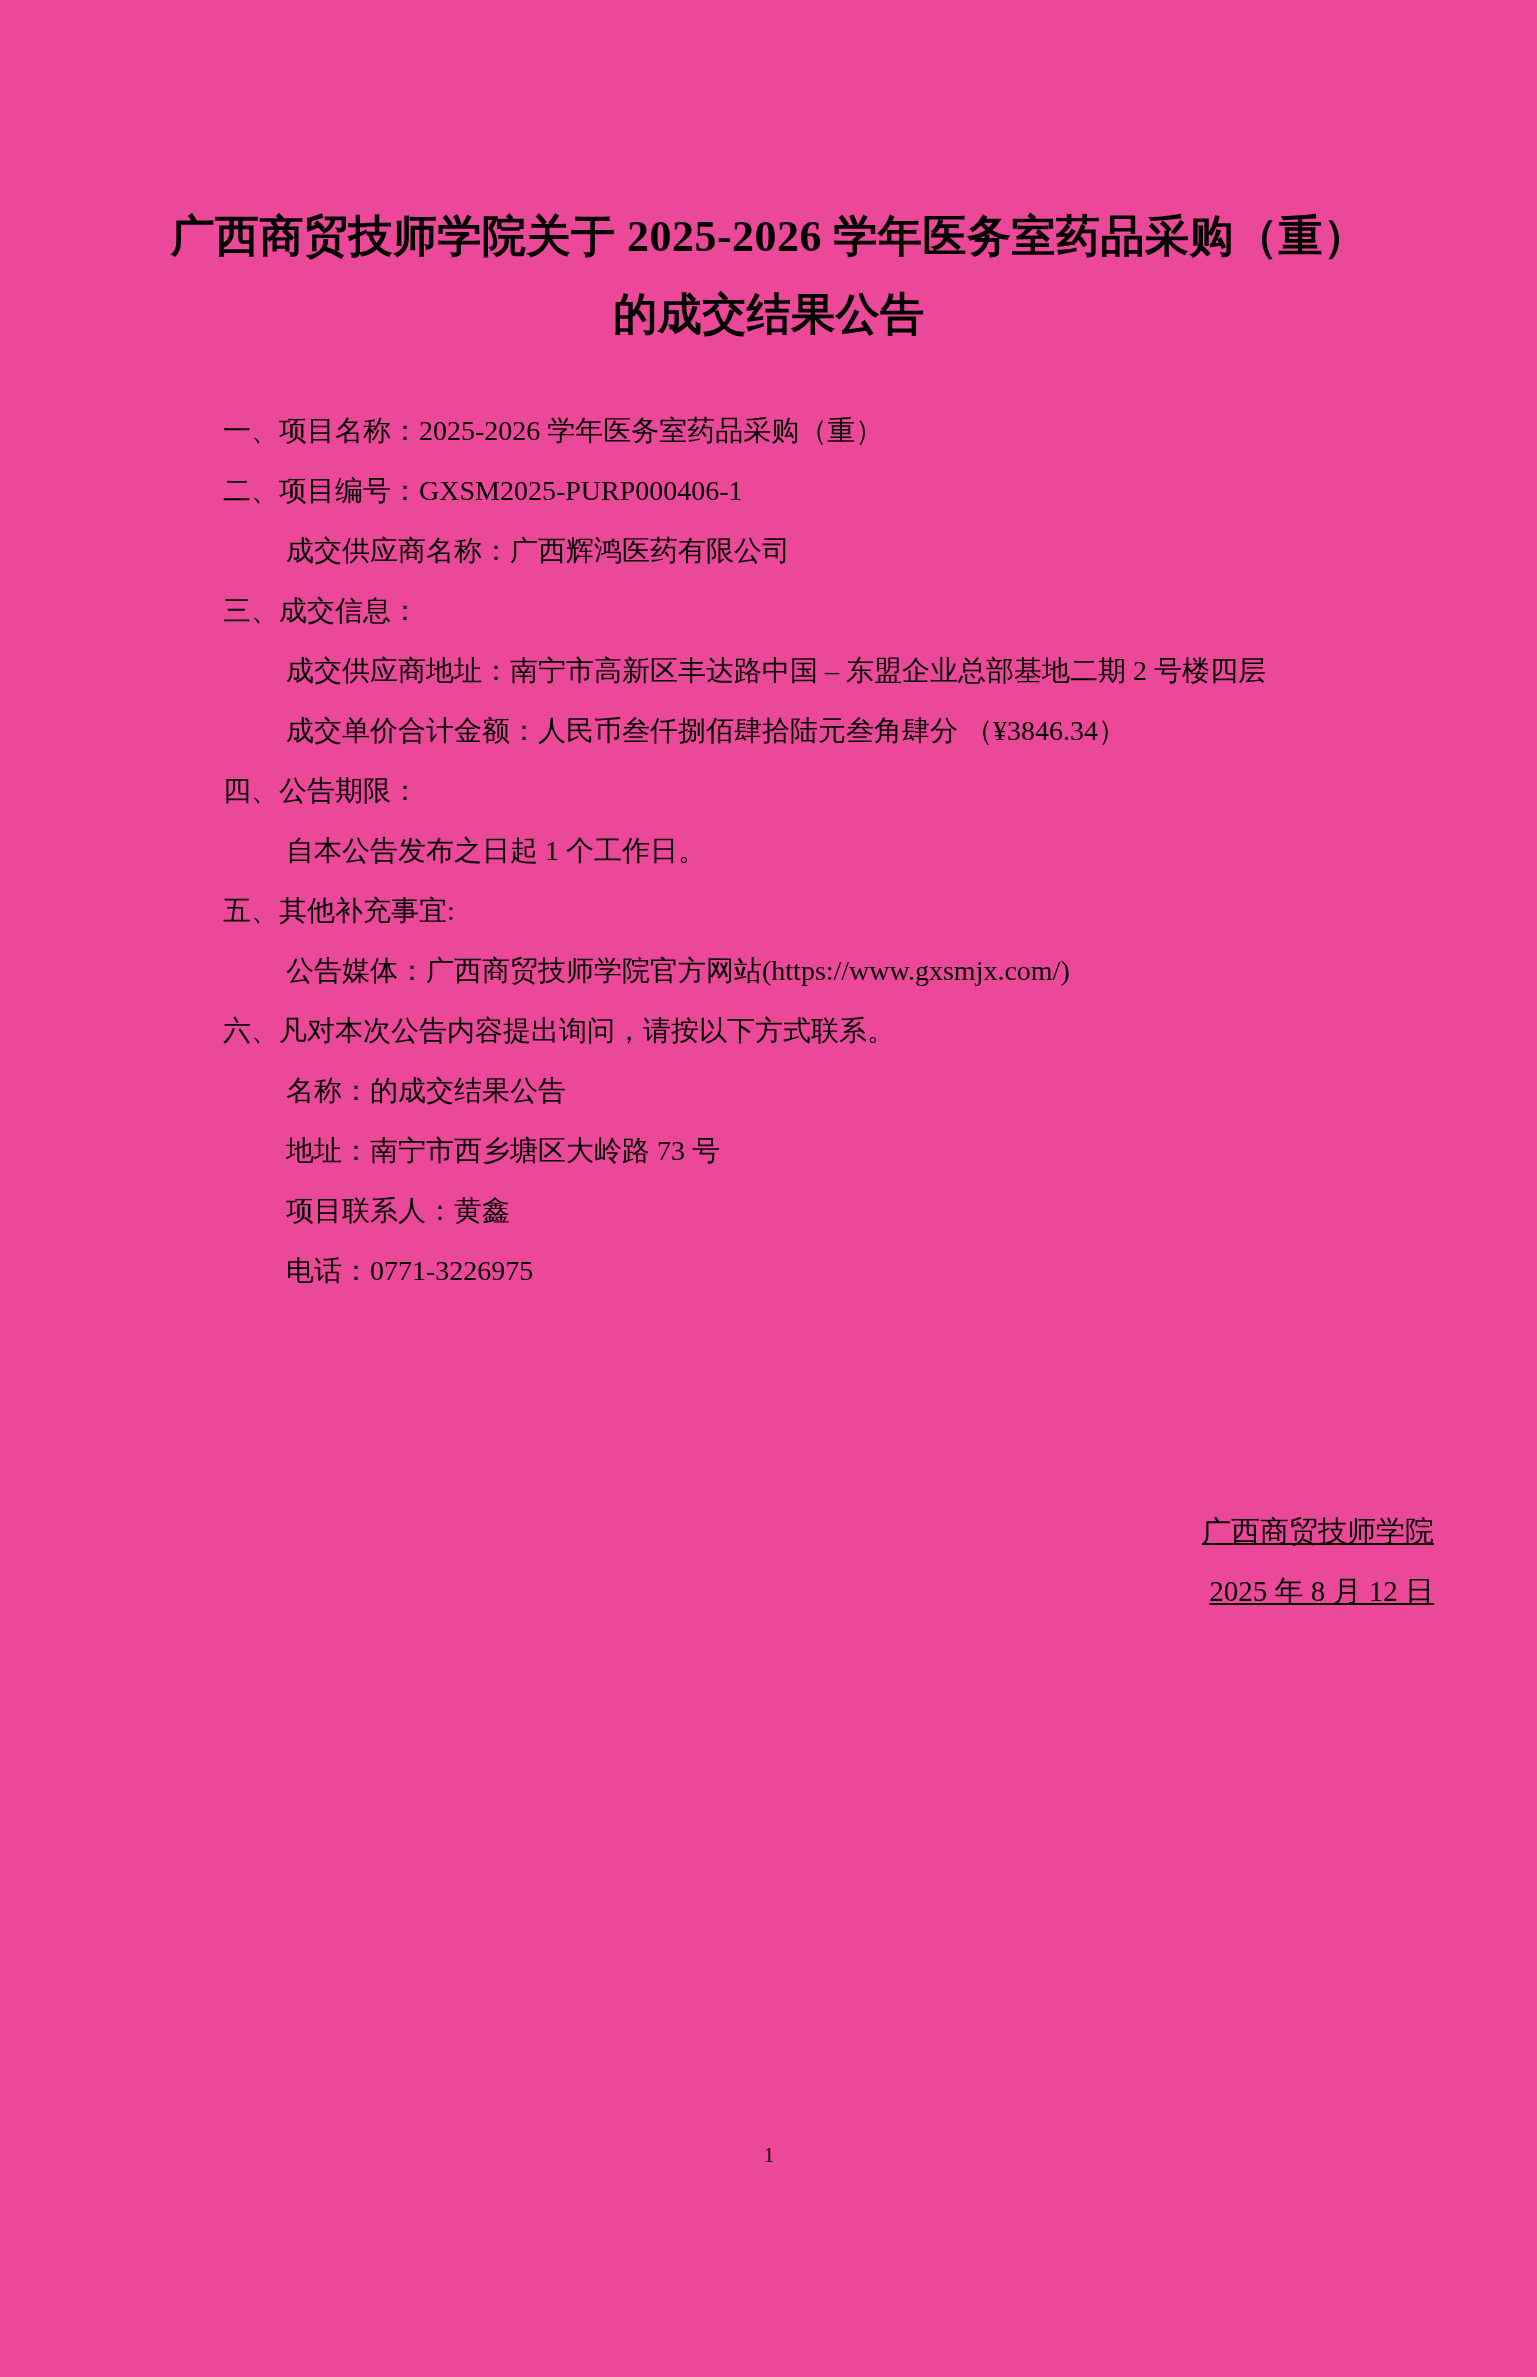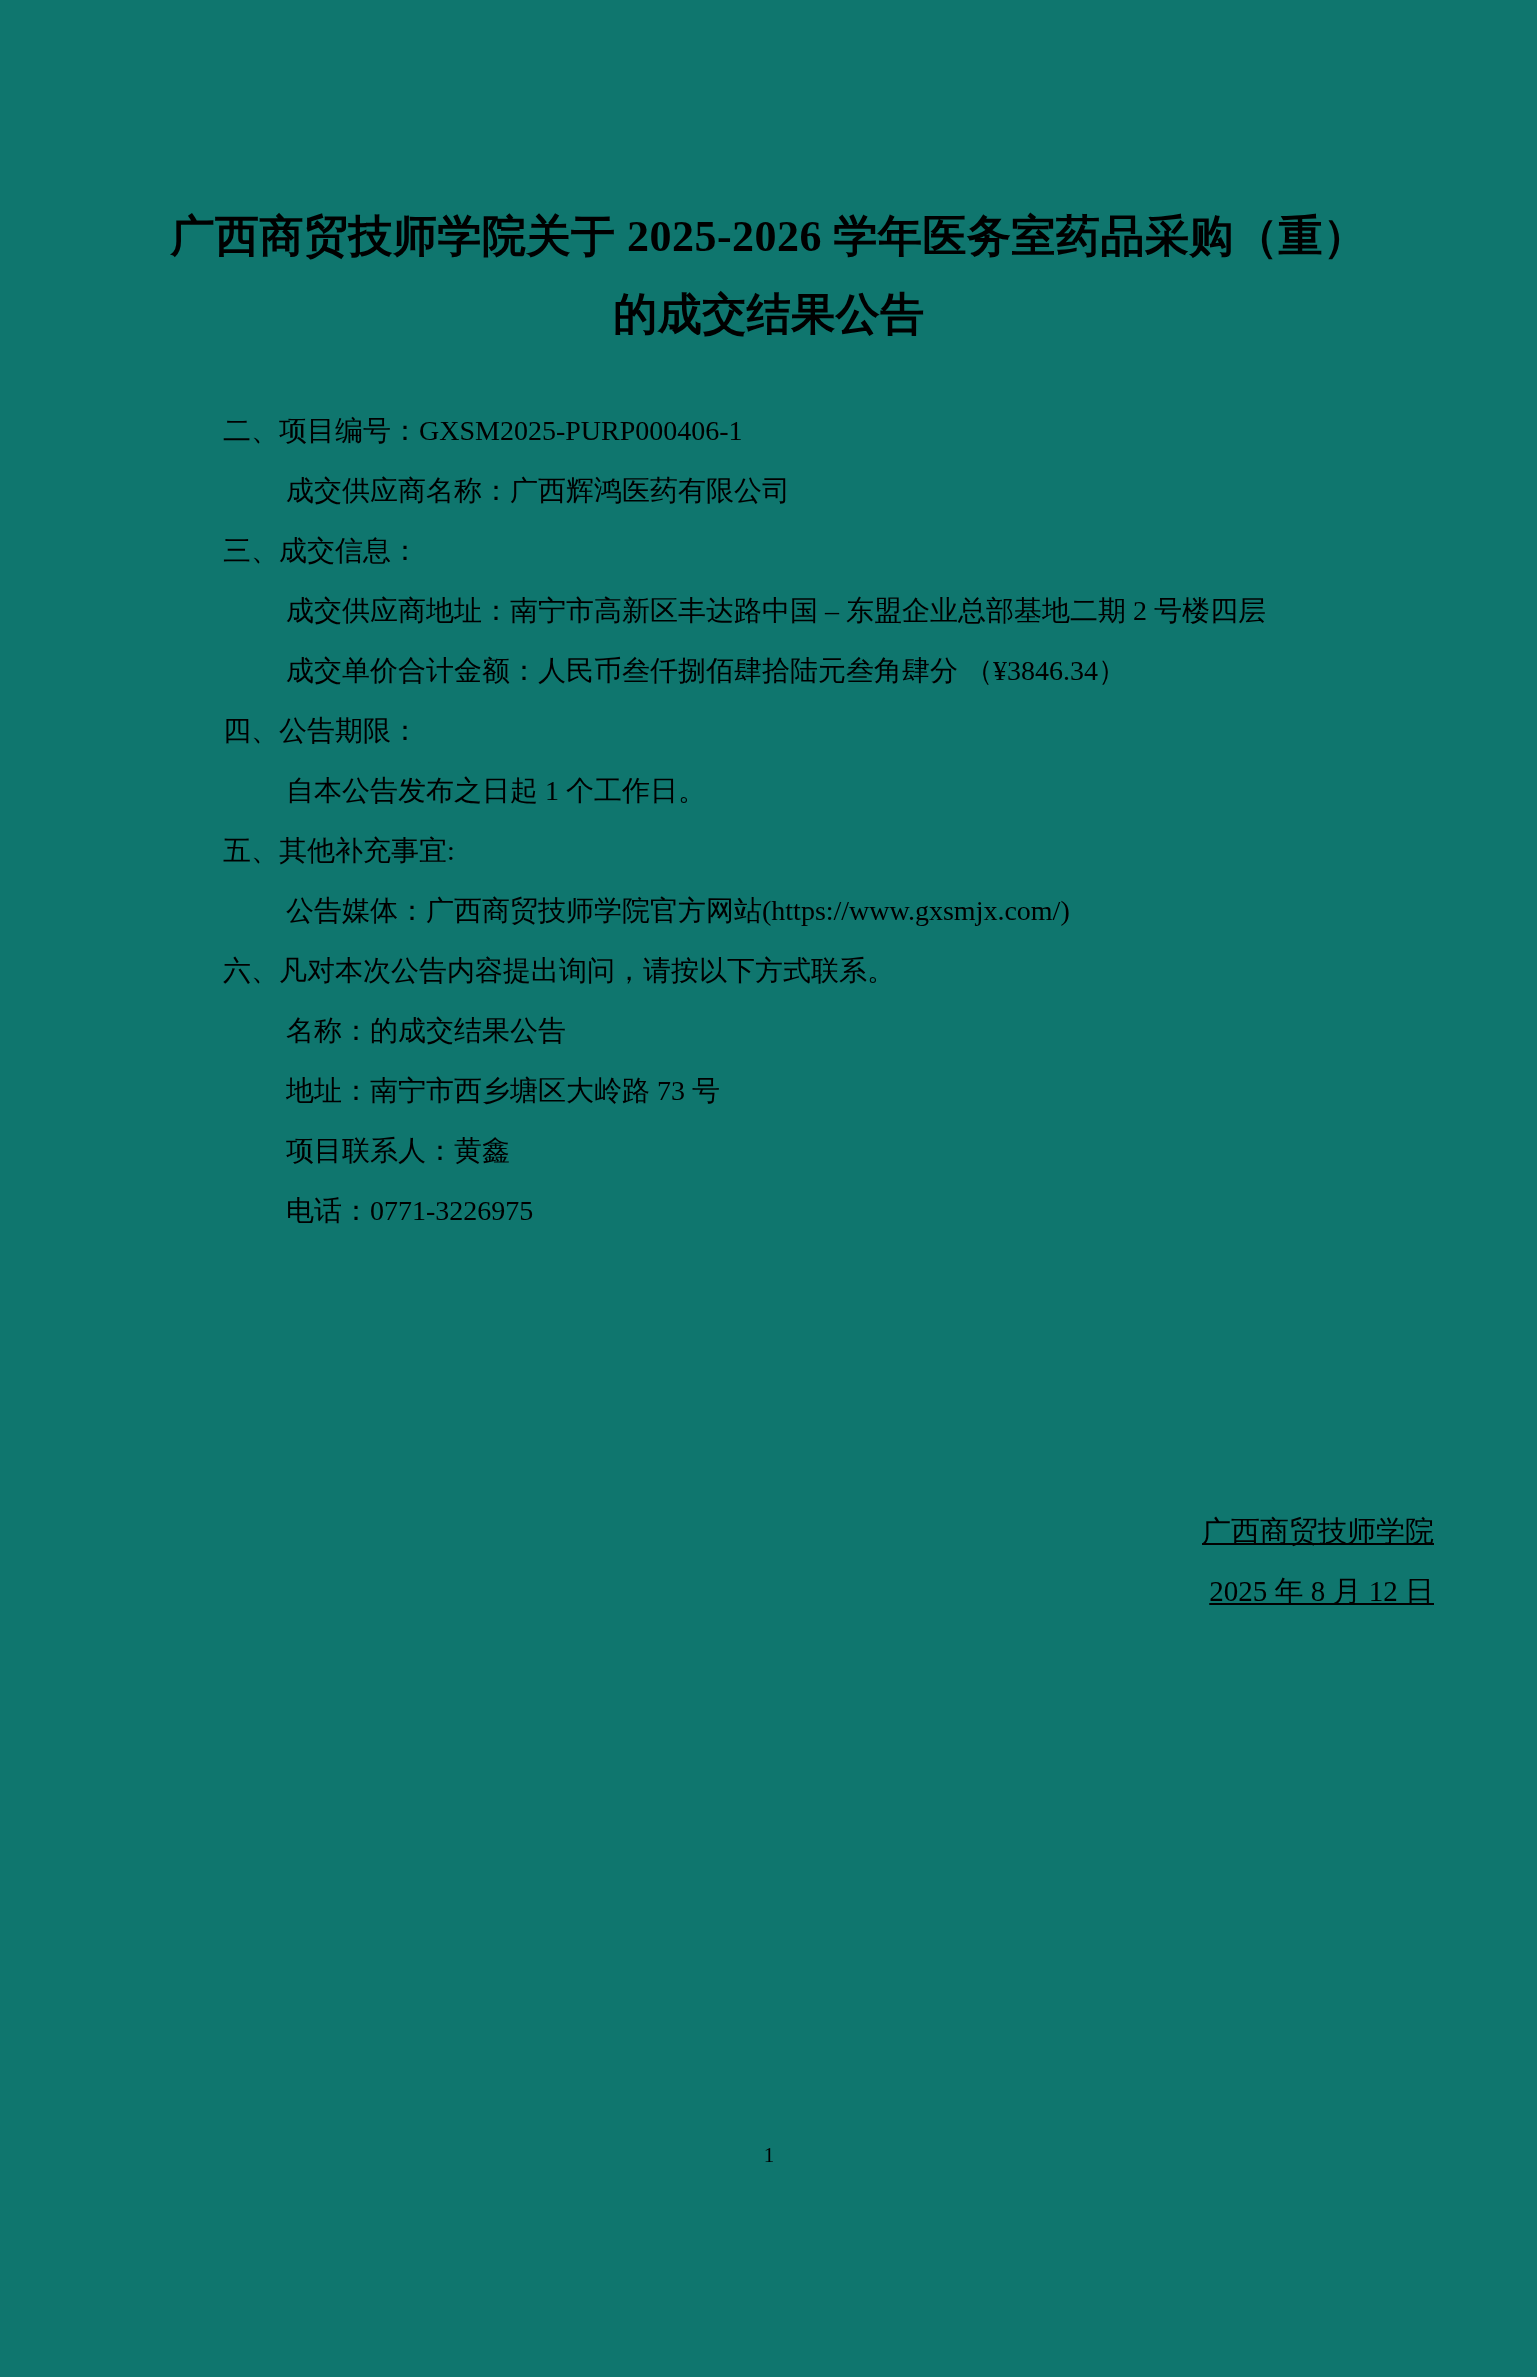--- a/index.html
+++ b/index.html
@@ -7,21 +7,21 @@
     width: 1538px;
     height: 2377px;
     background: #ffffff;
     color: #000000;
     position: relative;
     font-family: "Liberation Serif", "DejaVu Serif", serif;
   }
   .page {
     position: absolute;
     inset: 0;
-    background: #0f766e;
+    background: #ec4899;
   }
   .title {
     position: absolute;
     top: 198px;
     left: 78px;
     right: 78px;
     margin: 0;
     text-align: center;
     font-size: 44px;
     font-weight: bold;
@@ -67,20 +67,21 @@
 <body>
 
 <div class="page">
 
   <h1 class="title">
     <span>广西商贸技师学院关于 2025-2026 学年医务室药品采购（重）</span>
     <span>的成交结果公告</span>
   </h1>
 
   <div class="body-block">
+    <p class="line">一、项目名称：2025-2026 学年医务室药品采购（重）</p>
     <p class="line">二、项目编号：GXSM2025-PURP000406-1</p>
     <p class="line indent">成交供应商名称：广西辉鸿医药有限公司</p>
     <p class="line">三、成交信息：</p>
     <p class="line indent">成交供应商地址：南宁市高新区丰达路中国 – 东盟企业总部基地二期 2 号楼四层</p>
     <p class="line indent">成交单价合计金额：人民币叁仟捌佰肆拾陆元叁角肆分 （¥3846.34）</p>
     <p class="line">四、公告期限：</p>
     <p class="line indent">自本公告发布之日起 1 个工作日。</p>
     <p class="line">五、其他补充事宜:</p>
     <p class="line indent">公告媒体：广西商贸技师学院官方网站(https://www.gxsmjx.com/)</p>
     <p class="line">六、凡对本次公告内容提出询问，请按以下方式联系。</p>

